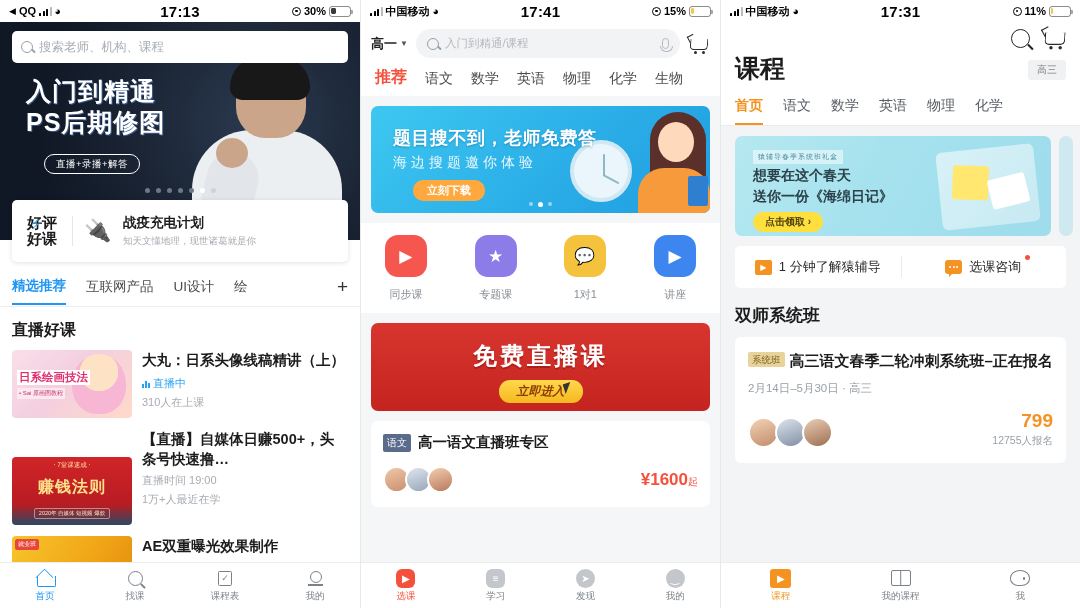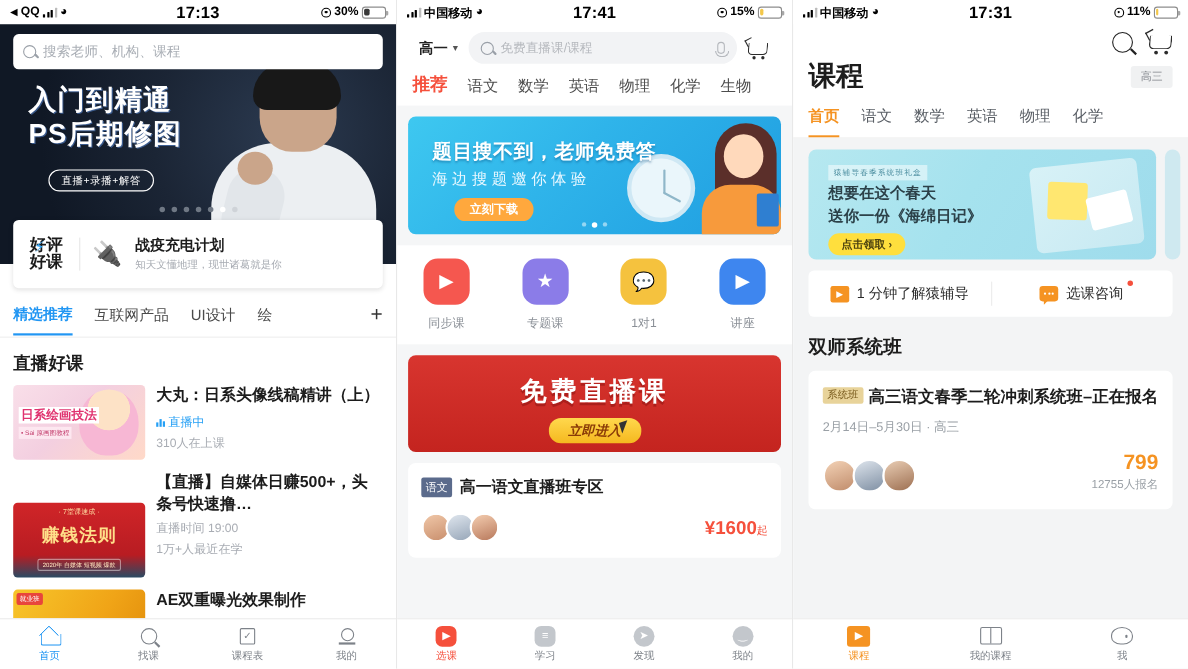--- a/index.html
+++ b/index.html
@@ -124,21 +124,21 @@
   .home-ic::before { content:""; position:absolute; left:0; top:5px; width:17px; height:10px; border:1.6px solid currentColor; border-top:none; border-radius:0 0 2px 2px; }
   .home-ic::after { content:""; position:absolute; left:1px; top:0px; width:12px; height:12px; border-left:1.6px solid currentColor; border-top:1.6px solid currentColor; transform: rotate(45deg); border-radius:2px 0 0 0; }
   .srch-ic { width:15px; height:15px; border:1.8px solid currentColor; border-radius:50%; position:relative; }
   .srch-ic::after { content:""; position:absolute; right:-4px; bottom:-2px; width:6px; height:1.8px; background:currentColor; transform:rotate(45deg); }
   .sq-ic { width:14px; height:15px; border:1.7px solid currentColor; border-radius:1.5px; display:flex; align-items:center; justify-content:center; font-size:9px; }
   .me-ic { width:15px; height:15px; position:relative; }
   .me-ic::before { content:""; position:absolute; left:2.5px; top:0; width:10px; height:10px; border:1.7px solid currentColor; border-radius:50%; }
   .me-ic::after { content:""; position:absolute; left:0; bottom:0; width:15px; height:1.7px; background:currentColor; }
 
   
-  .p2-top { display:flex; align-items:center; gap:8px; padding:7px 20px; background:#fff; }
+  .p2-top { display:flex; align-items:center; gap:8px; padding:7px 10px; background:#fff; }
   .grade-sel { font-size:13px; color:#222; font-weight:bold; display:flex; align-items:center; gap:3px; white-space:nowrap; }
   .caret { font-size:8px; color:#555; }
   .p2-searchbox { flex:1; height:29px; background:#f2f3f5; border-radius:15px; display:flex; align-items:center; gap:6px; padding:0 11px; }
   .p2-searchbox .ph { font-size:11.5px; color:#b5b8bd; flex:1; }
   .mic { width:7px; height:11px; border:1.4px solid #b5b8bd; border-radius:4px; position:relative; flex:none; }
   .mic::after { content:""; position:absolute; left:-3px; bottom:-4px; width:11px; height:5px; border:1.4px solid #b5b8bd; border-top:none; border-radius:0 0 6px 6px; }
   .cart { width:22px; height:20px; position:relative; flex:none; }
   .cart .basket { position:absolute; left:2px; top:5px; width:18px; height:11px; border:1.6px solid #2b2b2b; border-top:none; border-radius:0 0 4px 4px; transform: skewX(-4deg); }
   .cart .handle { position:absolute; left:0px; top:1px; width:7px; height:7px; border-left:1.6px solid #2b2b2b; border-top:1.6px solid #2b2b2b; transform: rotate(-28deg); }
   .cart .w1,.cart .w2 { position:absolute; bottom:0; width:3px; height:3px; border-radius:50%; background:#2b2b2b; }
@@ -423,21 +423,21 @@
       </div>
     </div>
 
     <div class="p2-top">
       <div class="grade-sel">
         <span>高一</span>
         <span class="caret">▼</span>
       </div>
       <div class="p2-searchbox">
         <span class="mag"></span>
-        <span class="ph">免费直播课/课程</span>
+        <span class="ph">入门到精通/课程</span>
         <span class="mic"></span>
       </div>
       <div class="cart">
         <span class="handle"></span>
           <span class="basket"></span>
           <span class="w1"></span>
           <span class="w2"></span>
       </div>
     </div>
 

